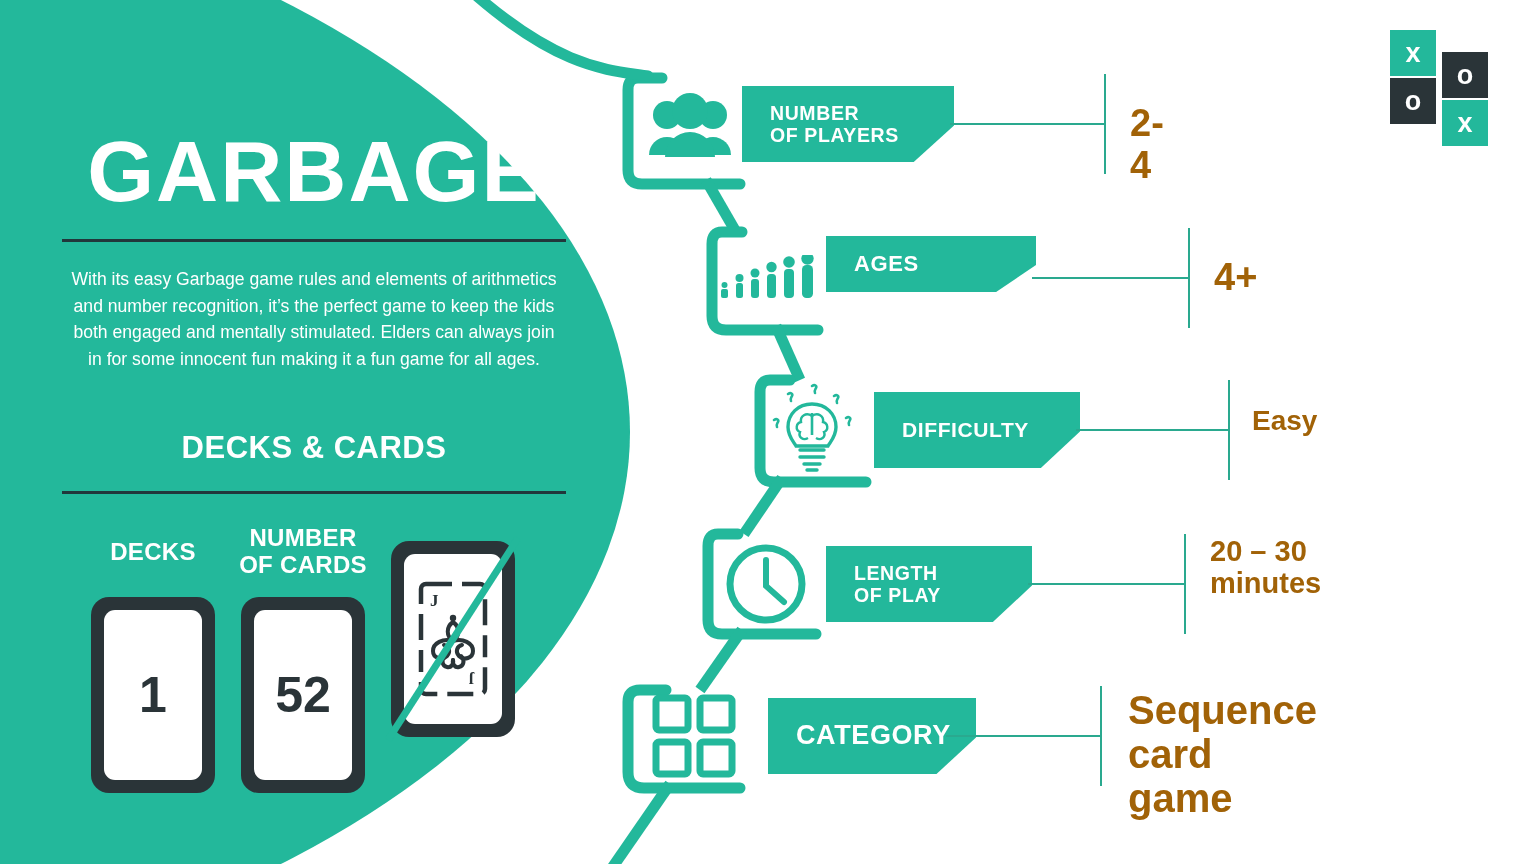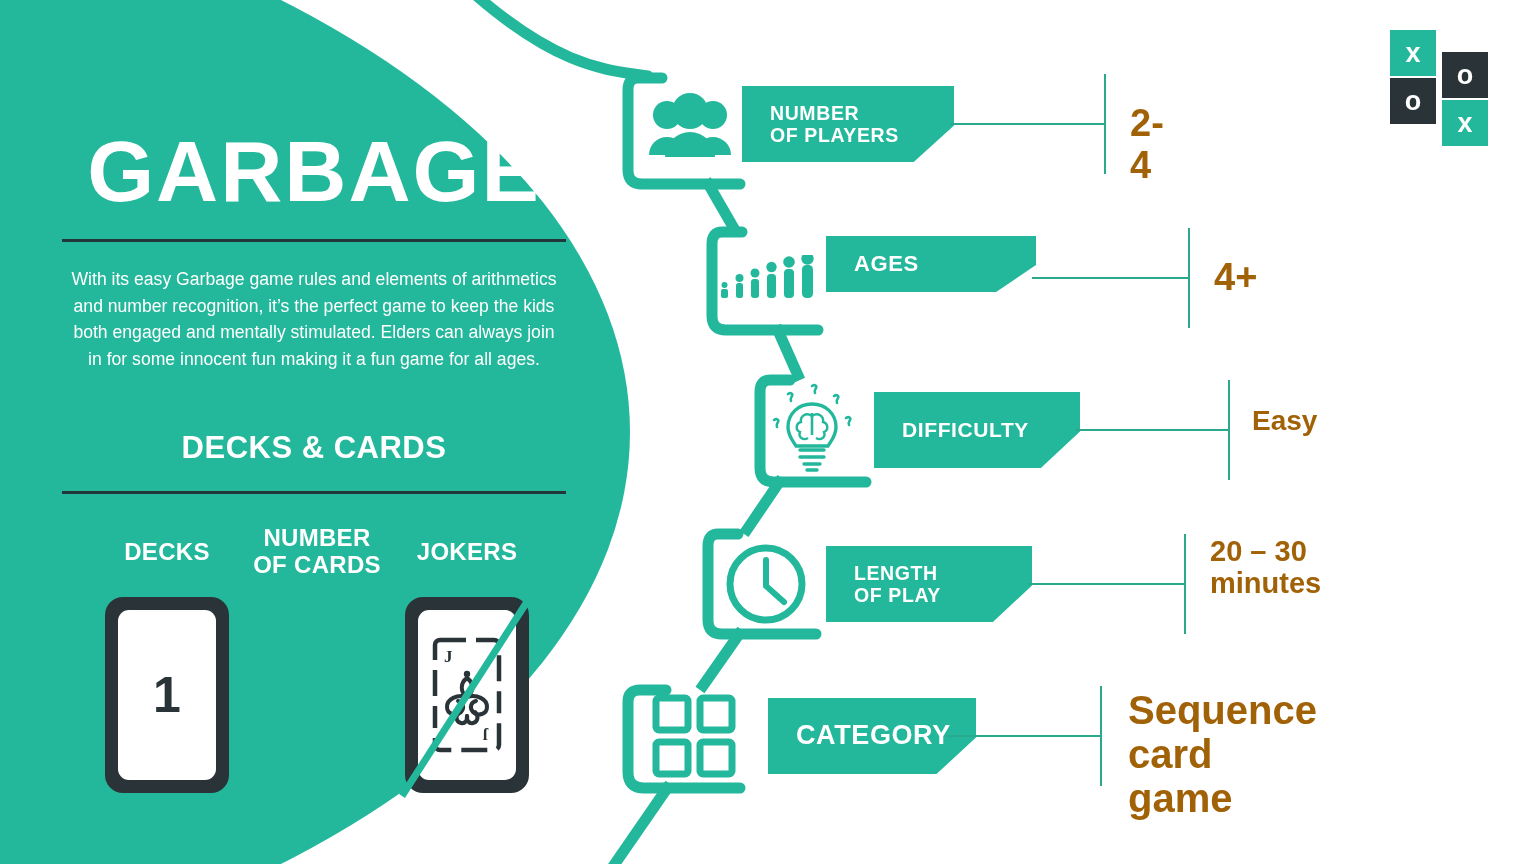--- a/index.html
+++ b/index.html
@@ -74,21 +74,21 @@
     font-weight: bold;
     letter-spacing: 0.5px;
   }
 
   
   .deck-cols {
     position: absolute;
     left: 18px; top: 524px;
     width: 478px;
     display: flex;
-    justify-content: center;
+    justify-content: flex-start;
   }
   .deck-col { width: 150px; text-align: center; }
   .deck-head {
     color: #ffffff;
     font-size: 24px;
     font-weight: bold;
     line-height: 1.12;
     letter-spacing: 0.3px;
     height: 56px;
     display: flex;
@@ -203,24 +203,26 @@
       <div class="deck-col">
         <div class="deck-head">DECKS</div>
         <div class="card-outer">
           <div class="card-inner">1</div>
         </div>
       </div>
 
       <div class="deck-col">
         <div class="deck-head" style="white-space: pre-line;">NUMBER
 OF CARDS</div>
+        <div class="card-outer">
+          <div class="card-inner">52</div>
+        </div>
       </div>
 
       <div class="deck-col">
-        <div class="deck-head">JOKERS</div>
         <div class="card-outer">
           <div class="card-inner icon-card">
             <svg width="76" height="126" viewBox="0 0 76 126">
               <rect x="6" y="8" width="64" height="110" rx="5" fill="none" stroke="#2a3438" stroke-width="4.5" stroke-dasharray="26 10 26 10 26 10 22 10"></rect>
               <text x="15" y="30" font-family="Liberation Serif, serif" font-size="17" font-weight="bold" fill="#2a3438">J</text>
               <text x="54" y="108" font-family="Liberation Serif, serif" font-size="17" font-weight="bold" fill="#2a3438">ſ</text>
               <g fill="none" stroke="#2a3438" stroke-width="4" stroke-linecap="round">
                 <path d="M38 46 c-7 5 -7 14 0 19 c7 -5 7 -14 0 -19 z"></path>
                 <path d="M38 65 c-10 -3 -20 2 -20 10 c0 7 9 10 14 5 c4 -4 2 -10 -3 -11"></path>
                 <path d="M38 65 c10 -3 20 2 20 10 c0 7 -9 10 -14 5 c-4 -4 -2 -10 3 -11"></path>

